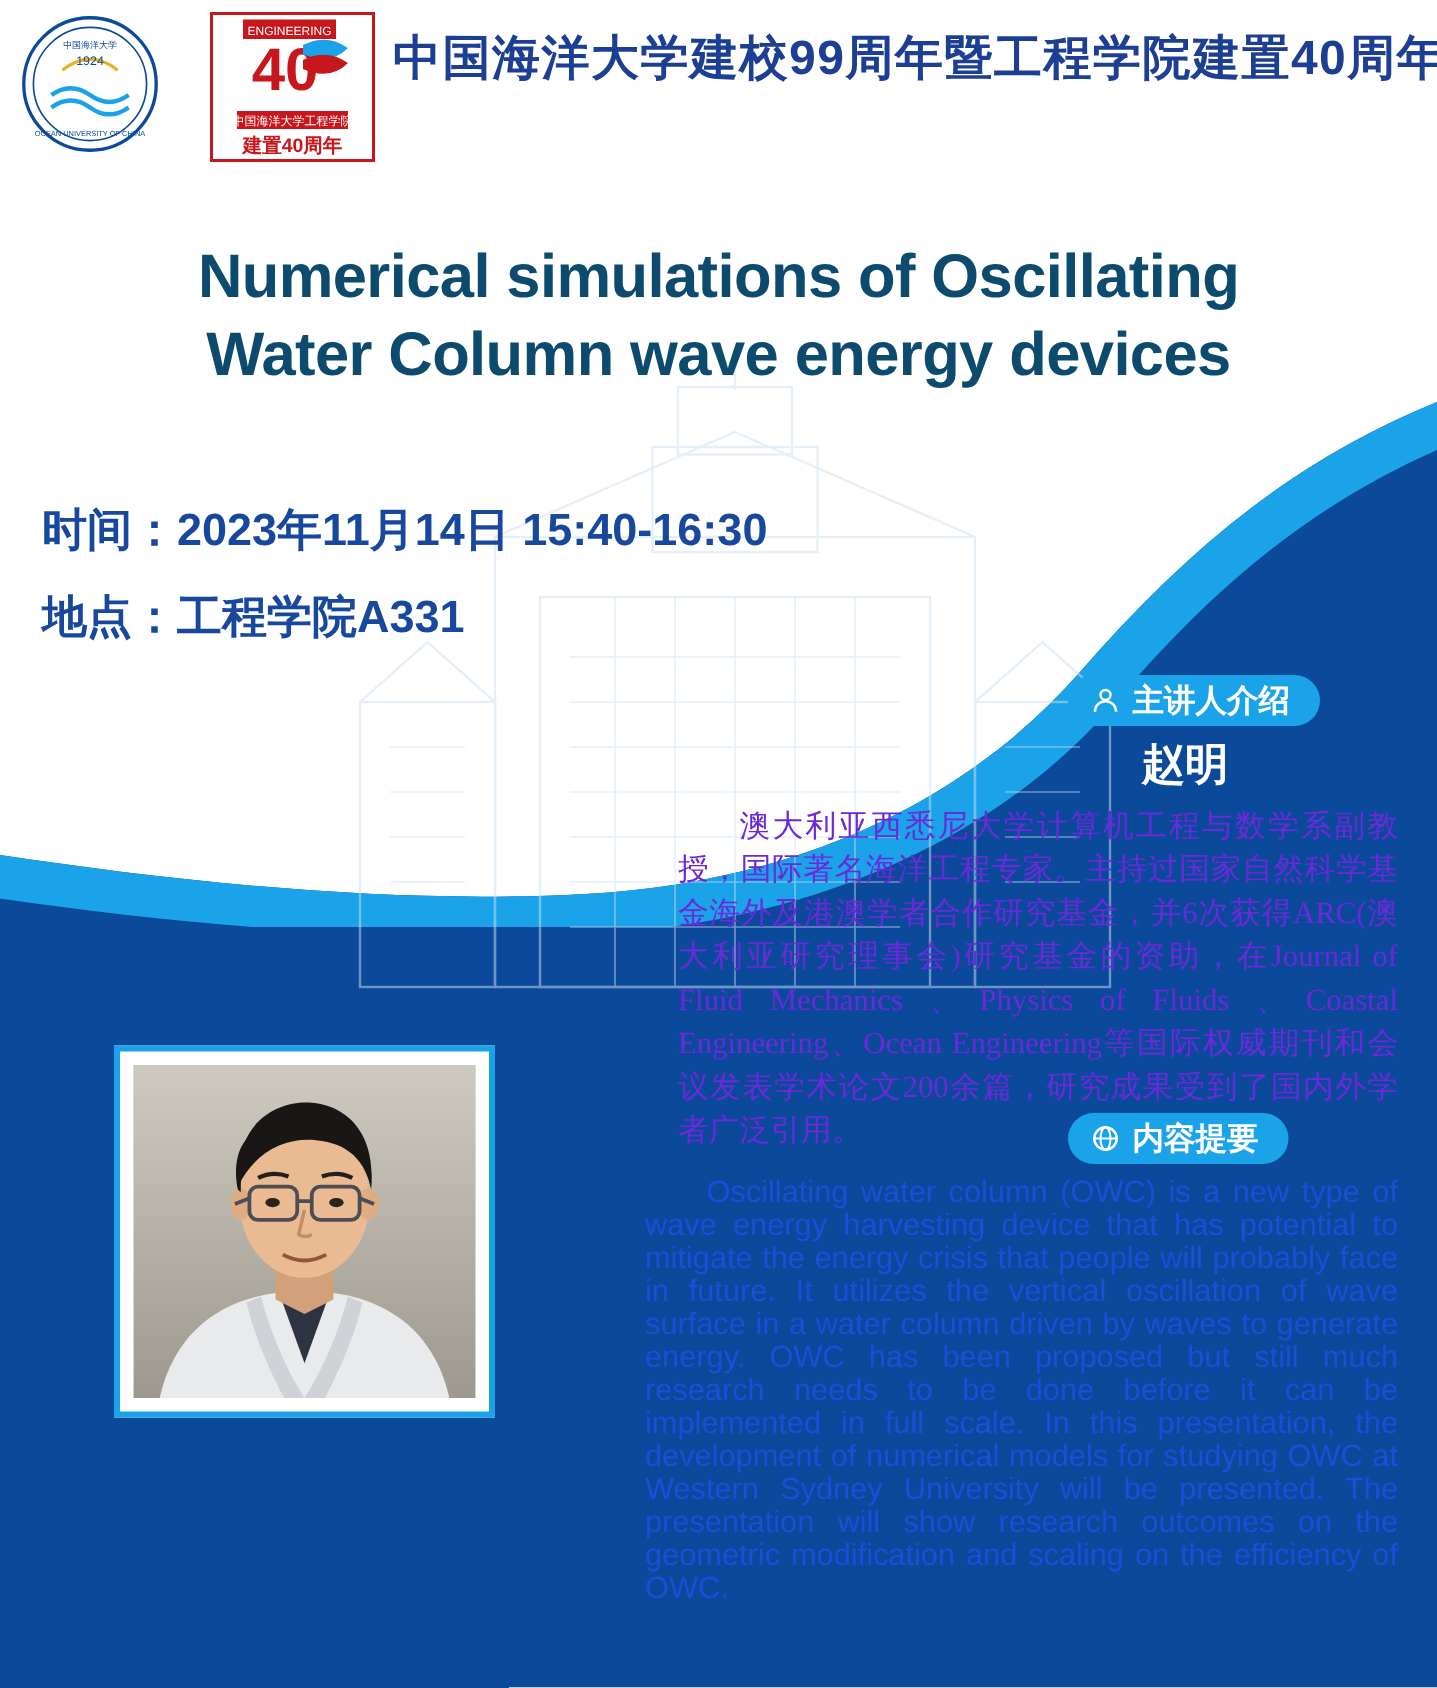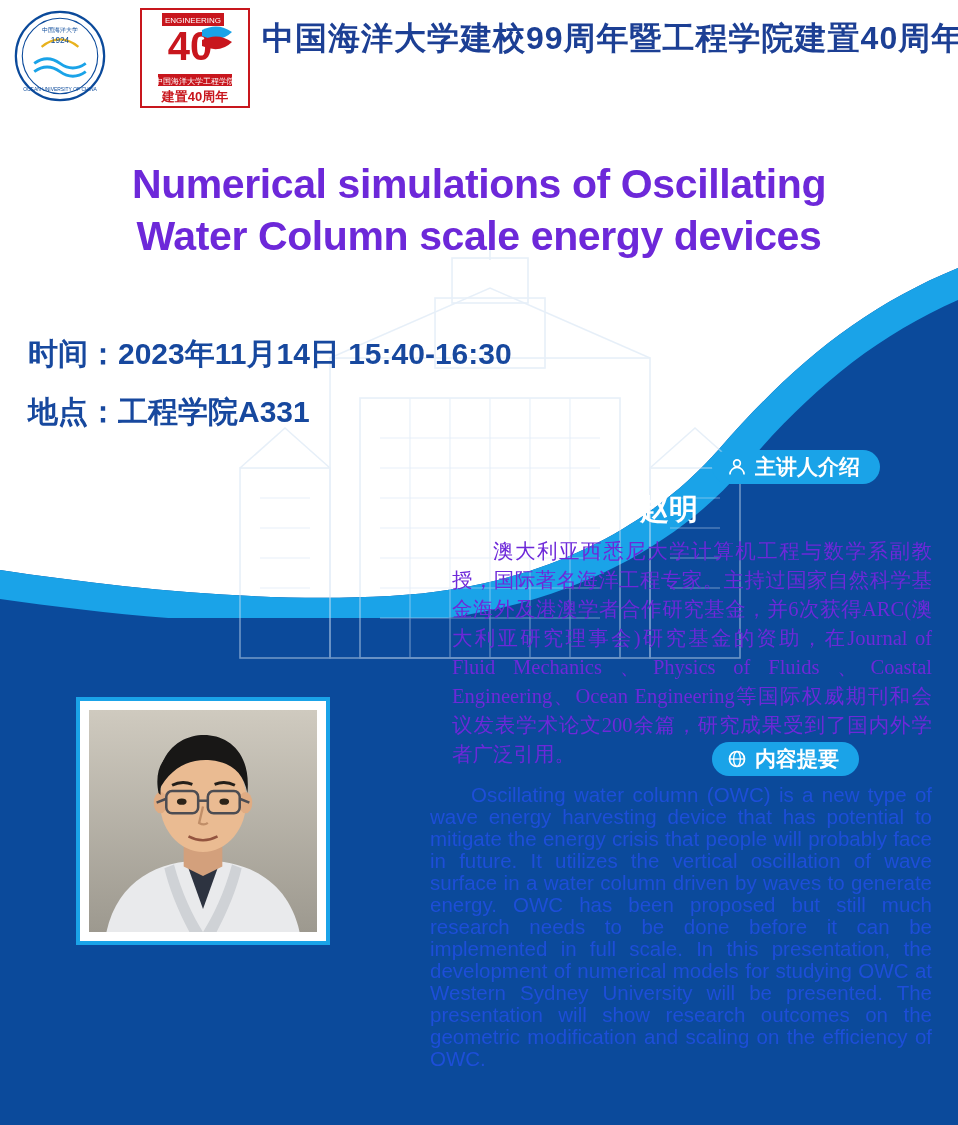--- a/index.html
+++ b/index.html
@@ -75,21 +75,21 @@
     opacity: 0.5;
   }
 
   
   .main-title {
     position: absolute;
     top: 158px; left: 0;
     width: 958px;
     text-align: center;
     z-index: 12;
-    color: #6d28d9;
+    color: #0c4a6e;
     font-weight: bold;
     font-size: 41px;
     line-height: 52px;
     letter-spacing: -0.4px;
     padding: 0 40px;
   }
 
   
   .meta {
     position: absolute;
@@ -127,20 +127,21 @@
     justify-content: center;
   }
   #badge-speaker { top: 450px; left: 712px; }
   #badge-abstract { top: 742px; left: 712px; }
 
   
   .speaker-name {
     position: absolute;
     top: 490px; left: 640px;
     width: 300px;
+    text-align: center;
     z-index: 20;
     color: #ffffff;
     font-size: 29px;
     font-weight: bold;
   }
 
   
   .bio {
     position: absolute;
     top: 537px; left: 452px;
@@ -249,21 +250,21 @@
       <text x="55" y="93" font-size="13" fill="#c8161d" text-anchor="middle" font-weight="bold" font-family="Liberation Sans, sans-serif">建置40周年</text>
     </svg>
 
     <div class="header-titles">
       <div class="header-line">中国海洋大学建校99周年暨工程学院建置40周年</div>
     </div>
   </div>
 
   <div class="main-title">
     <div>Numerical simulations of Oscillating</div>
-    <div>Water Column scale energy devices</div>
+    <div>Water Column wave energy devices</div>
   </div>
 
   <div class="meta">
     <div>时间：2023年11月14日 15:40-16:30</div>
     <div>地点：工程学院A331</div>
   </div>
 
   <div class="badge" id="badge-speaker">
     <span class="bicon">
       <svg viewBox="0 0 24 24" width="20" height="20">

